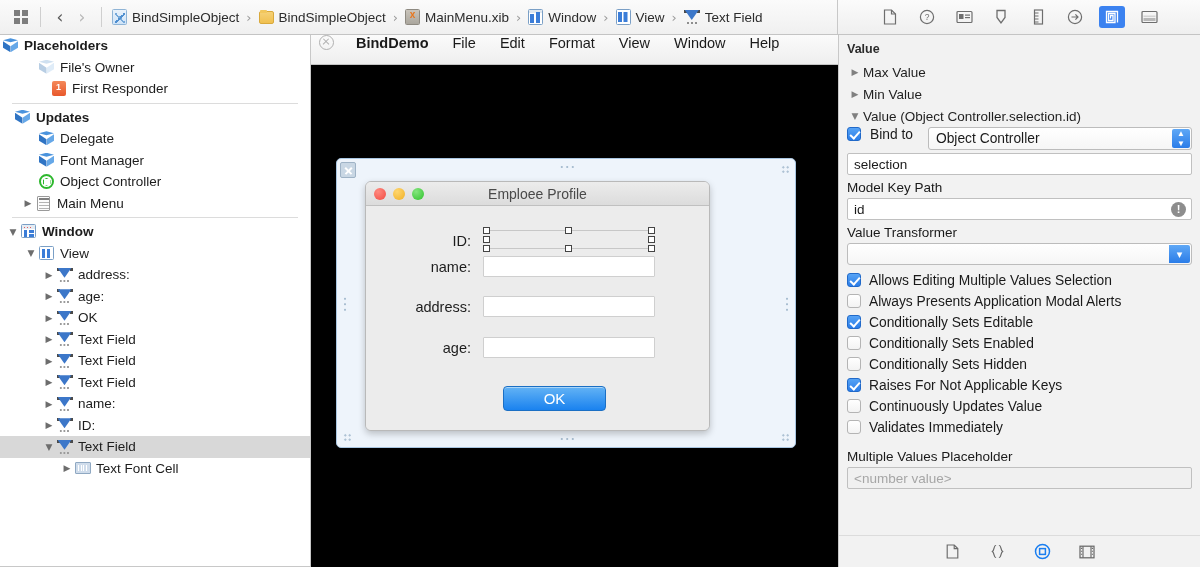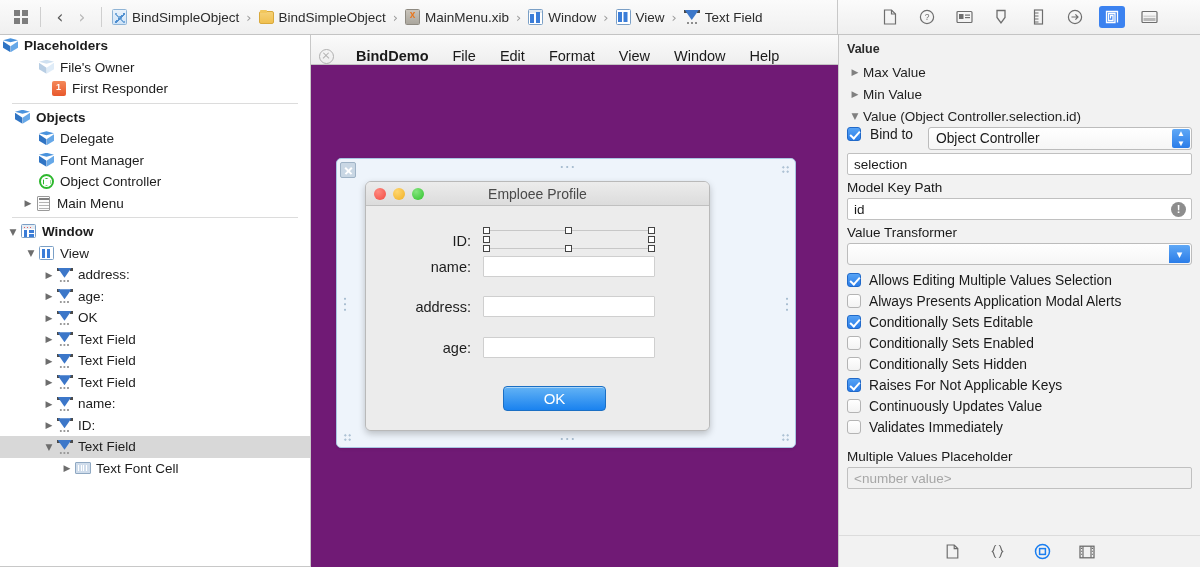--- a/index.html
+++ b/index.html
@@ -202,39 +202,39 @@
   .icon-tf-sb .knob.r { right:0.5px; }
 
   .icon-cell { position:absolute; left:1px; top:2px; width:16px; height:12px;
     background:#cfdceb; border:1px solid #8fa8c2; border-radius:1px; }
   .icon-cell:after { content:""; position:absolute; left:2px; top:2px; right:2px; bottom:2px;
     background: repeating-linear-gradient(to right, #ffffff 0 1px, transparent 1px 2.5px); }
 
   
   .canvas-col { flex: 1; display: flex; flex-direction: column; min-width: 0; }
   .menubar {
-    height: 30px; min-height: 30px; display: flex; align-items: flex-end;
+    height: 30px; min-height: 30px; display: flex; align-items: flex-start;
     background: linear-gradient(to bottom,#fbfbfb,#eeeeee);
     border-bottom: 1px solid #c4c4c4;
     padding-left: 8px; gap: 0;
   }
   .menu-close {
     width: 15px; height: 15px; border-radius: 50%;
     border: 1.4px solid #b0b0b0; position: relative; margin-right: 10px; flex:0 0 auto;
   }
   .menu-close:before, .menu-close:after {
     content:""; position:absolute; left:2.3px; top:5.3px; width:8px; height:1.4px; background:#b0b0b0;
   }
   .menu-close:before { transform: rotate(45deg); }
   .menu-close:after  { transform: rotate(-45deg); }
   .menu-item { padding: 0 12px; font-size: 14.5px; color: #1a1a1a; white-space: nowrap; }
   .menu-item.app { font-weight: bold; }
 
   .canvas {
-    flex: 1; background: #701a75; position: relative; overflow: hidden; text-decoration: underline;
+    flex: 1; background: #000000; position: relative; overflow: hidden; text-decoration: underline;
   }
 
   
   .ib-frame {
     position: absolute; left: 25px; top: 93px; width: 460px; height: 290px;
     background: #eef4fb;
     border: 1px solid #a9c6e2; border-radius: 5px;
     box-shadow: 0 1px 3px rgba(0,0,0,0.10);
   }
   .ib-badge {
@@ -468,21 +468,21 @@
       </div>
 
       <div class="sb-divider"></div>
 
       <div class="tree-row group" style="padding-left:14px">
         <span class="row-icon icon-cube-out solid">
           <span class="top"></span>
             <span class="lf"></span>
             <span class="rt"></span>
         </span>
-        <span class="row-label">Objects</span>
+        <span class="row-label">Updates</span>
       </div>
       <div class="tree-row" style="padding-left:38px">
         <span class="row-icon icon-cube-out solid">
           <span class="top"></span>
             <span class="lf"></span>
             <span class="rt"></span>
         </span>
         <span class="row-label">Delegate</span>
       </div>
       <div class="tree-row" style="padding-left:38px">

